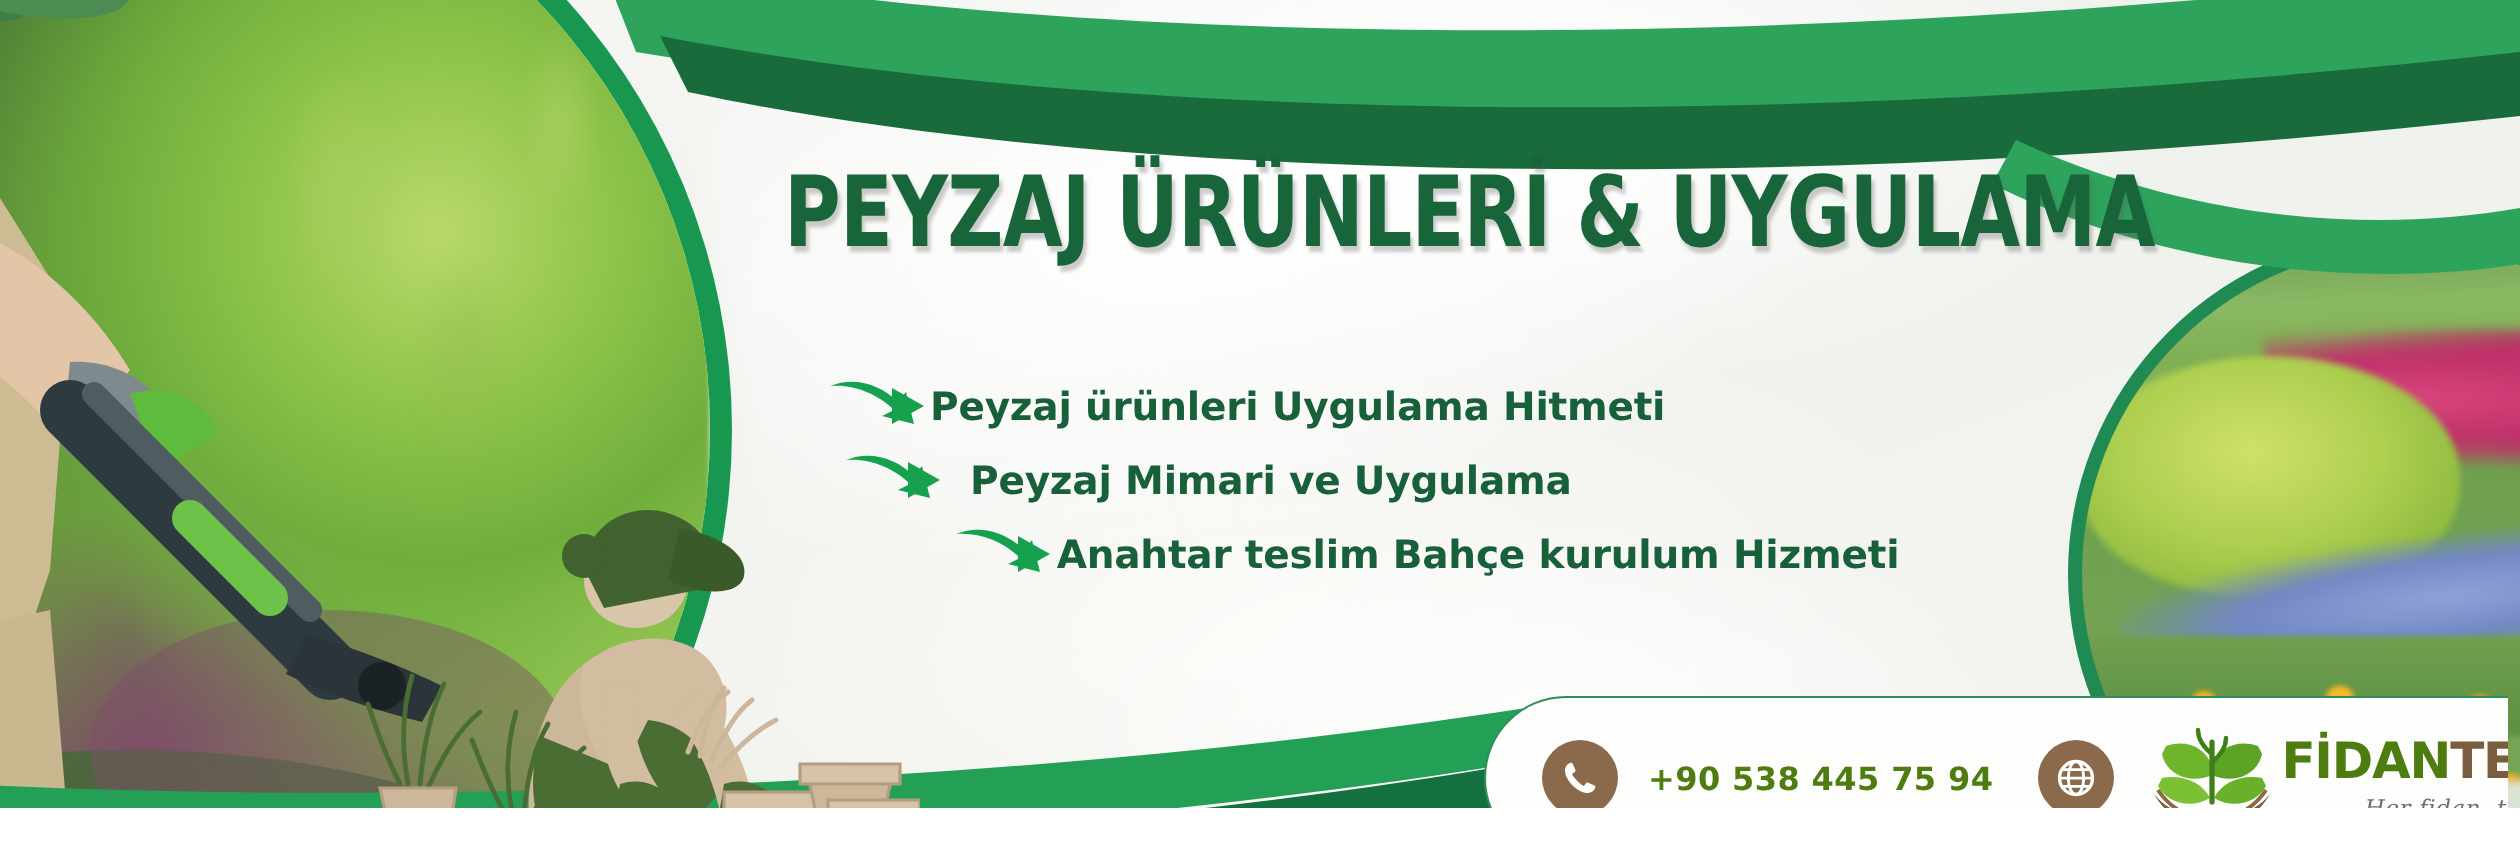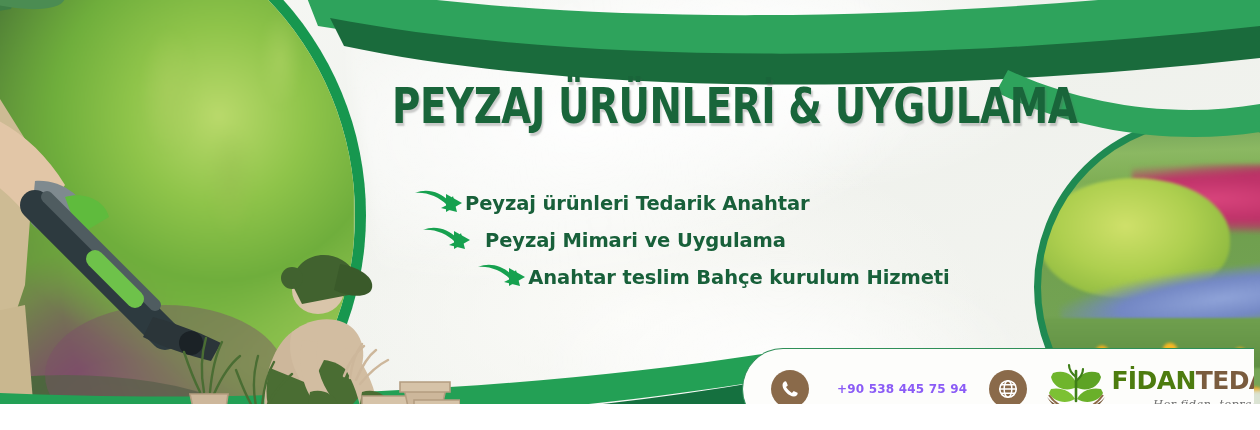--- a/index.html
+++ b/index.html
@@ -232,23 +232,23 @@
     border-radius: 50%;
     background: #8a6a4a;
     display: flex;
     align-items: center;
     justify-content: center;
     flex: 0 0 38px;
   }
   .phone-text {
     font-family: "DejaVu Sans", sans-serif;
     font-weight: 700;
-    font-size: 12px;
-    color: #8b5cf6;
-    margin-left: 28px;
+    font-size: 16px;
+    color: #4d7c0f;
+    margin-left: 15px;
     white-space: nowrap;
     letter-spacing: 0.2px;
   }
   .globe-wrap { margin-left: 22px; }
 
   
   .logo-block {
     display: flex;
     align-items: center;
     margin-left: 18px;
@@ -396,21 +396,21 @@
 
   <div class="title">PEYZAJ ÜRÜNLERİ &amp; UYGULAMA</div>
 
   <div class="bullets">
 
     <div class="bullet-row b1">
       <svg class="arrow" viewBox="0 0 52 30">
         <path d="M2 5 C14 4 26 9 34 17 L28 20 L44 24 L40 8 L36 13 C27 4 14 0 2 5 Z" fill="#16a14f"></path>
         <path d="M33 6 L49 15 L33 24 Z" fill="#16a14f"></path>
       </svg>
-      <span class="btext">Peyzaj ürünleri Tedarik Anahtar</span>
+      <span class="btext">Peyzaj ürünleri Uygulama Hitmeti</span>
     </div>
 
     <div class="bullet-row b2 ind1">
       <svg class="arrow" viewBox="0 0 52 30">
         <path d="M2 5 C14 4 26 9 34 17 L28 20 L44 24 L40 8 L36 13 C27 4 14 0 2 5 Z" fill="#16a14f"></path>
         <path d="M33 6 L49 15 L33 24 Z" fill="#16a14f"></path>
       </svg>
       <span class="btext">Peyzaj Mimari ve Uygulama</span>
     </div>
 

